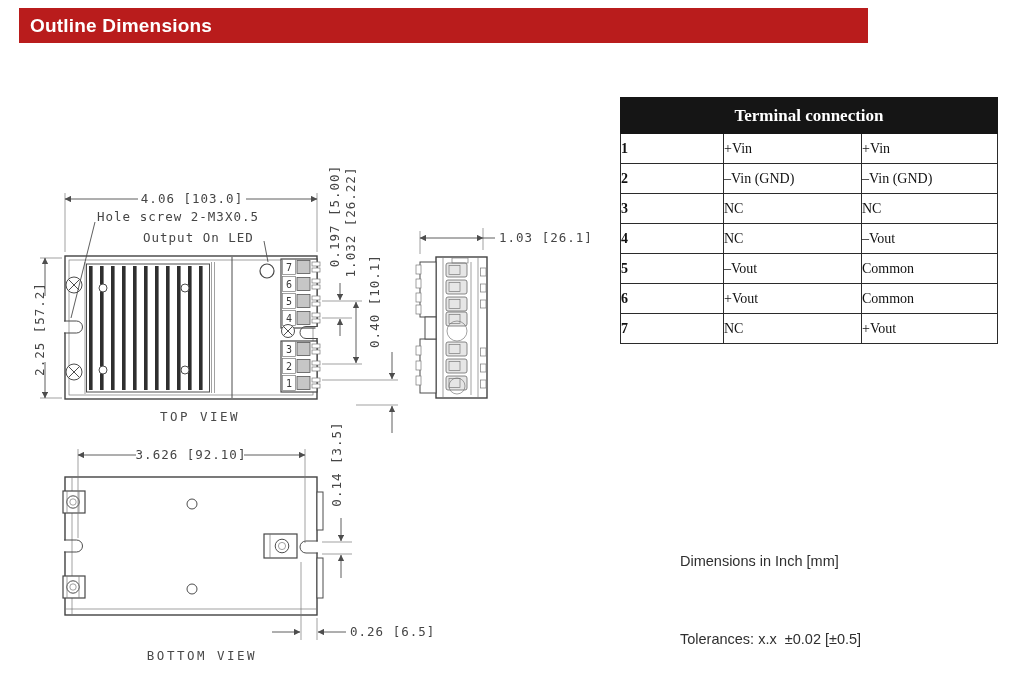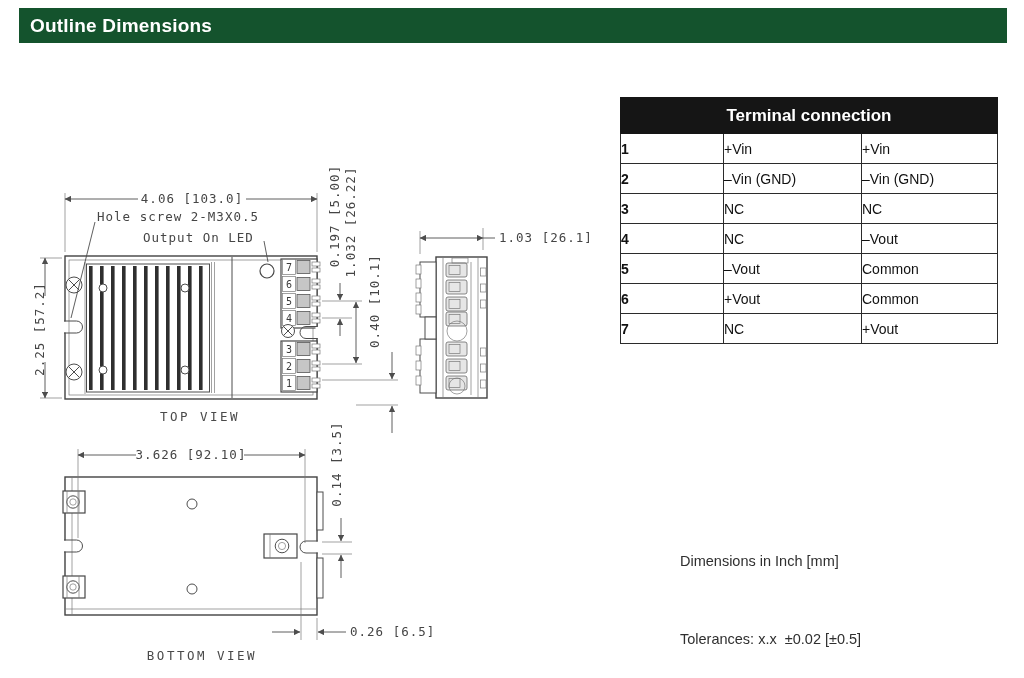--- a/index.html
+++ b/index.html
@@ -1,26 +1,26 @@
 <!DOCTYPE html>
 <html><head>
 <meta charset="utf-8">
 <style>
   html,body{margin:0;padding:0;background:#fff;}
   .page{position:relative;width:1024px;height:678px;background:#ffffff;overflow:hidden;
         font-family:"Liberation Sans",sans-serif;}
   
-  .sec-header{position:absolute;left:19px;top:8px;width:988px;height:35px;background:#14532d;}
+  .sec-header{position:absolute;left:19px;top:8px;width:849px;height:35px;background:#b91c1c;}
   .sec-header h1{margin:0;padding:0 0 0 11px;line-height:35px;font-size:19px;font-weight:bold;
         color:#ffffff;letter-spacing:.2px;}
   
   .tc-table{position:absolute;left:620px;top:97px;width:377px;border-collapse:collapse;
         table-layout:fixed;}
   .tc-table th,.tc-table td{border:1.5px solid #2b2b2b;padding:0;
-        color:#111;background:#fff;}
+        color:#111;background:#fff;font-family:Liberation Serif, serif;}
   .tc-table .title{background:#151515;color:#fff;font-size:17px;font-weight:bold;height:35px;
         border:1.5px solid #151515;}
   .tc-table .colhead th{height:30px;font-size:14px;font-weight:bold;}
   .tc-table tbody td{height:29px;font-size:14px;}
   .tc-table tbody td.tnum{font-weight:bold;}
   
   .notes{position:absolute;left:680px;top:496px;font-size:14.5px;line-height:26px;
         color:#2f2f2f;white-space:pre;}
   
   svg{position:absolute;left:0;top:0;}

